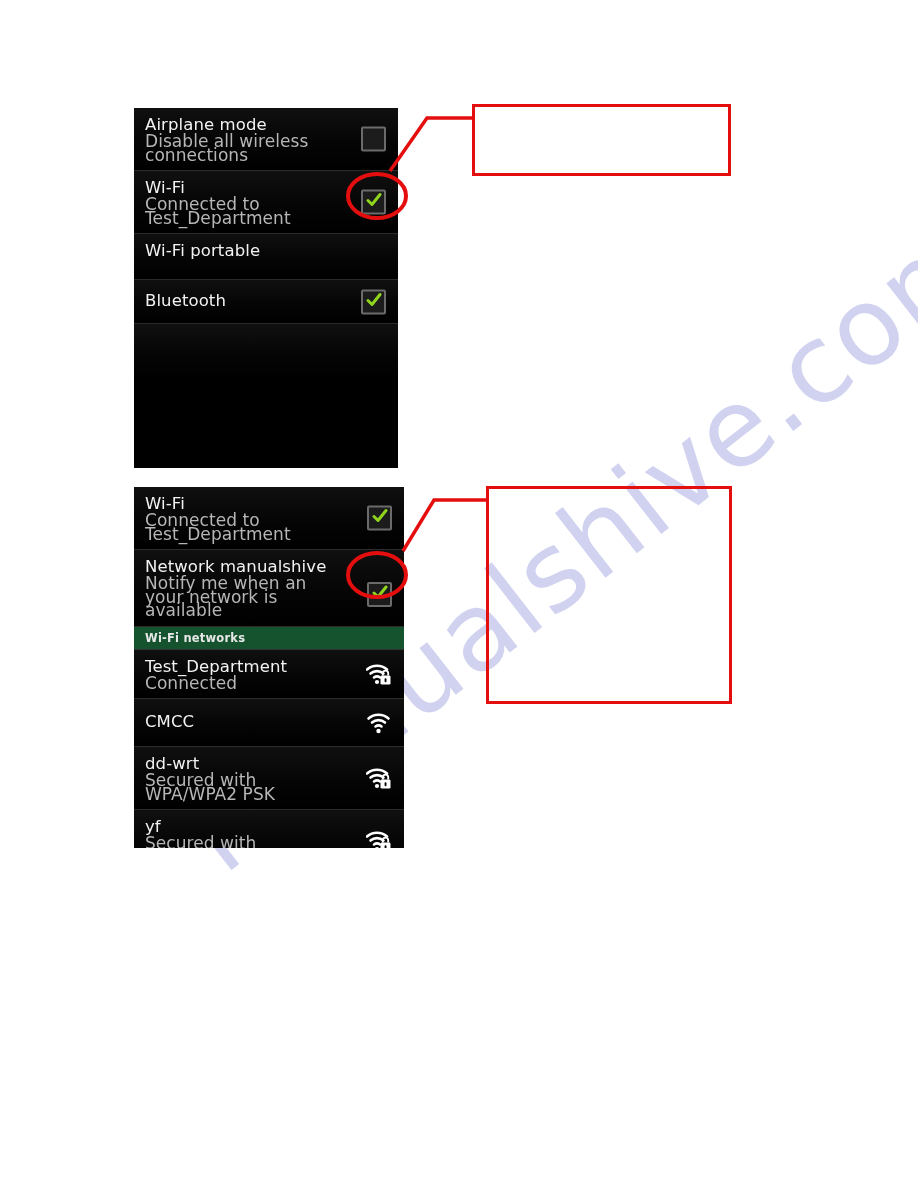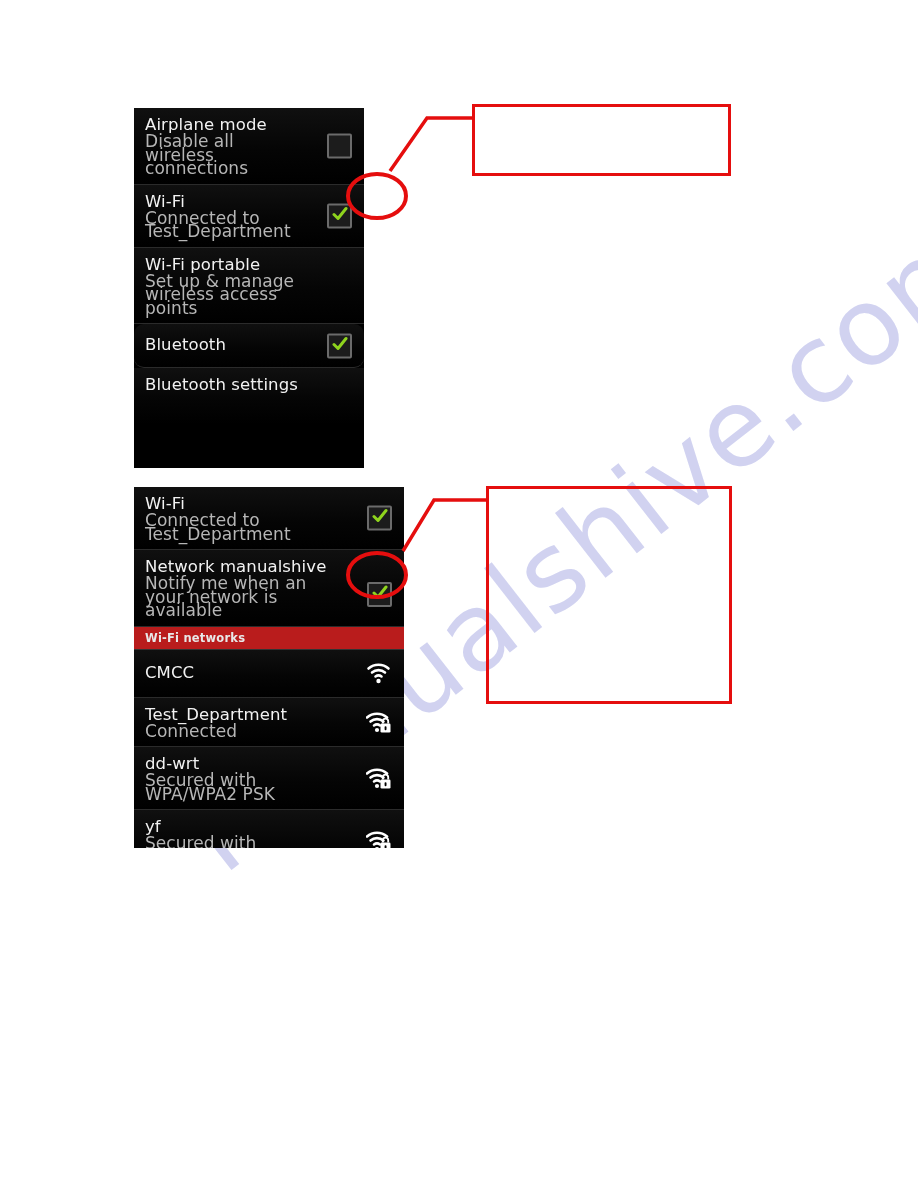--- a/index.html
+++ b/index.html
@@ -45,21 +45,21 @@
   
   .panel {
     position: absolute;
     background: #000000;
     overflow: hidden;
     z-index: 10;
   }
   #panel-settings {
     left: 134px;
     top: 108px;
-    width: 230px;
+    width: 264px;
     height: 360px;
   }
   #panel-wifi {
     left: 134px;
     top: 487px;
     width: 270px;
     height: 361px;
   }
 
   .row {
@@ -106,21 +106,21 @@
   .checkbox .tick {
     position: absolute;
     left: 3px;
     top: 1px;
     width: 16px;
     height: 16px;
   }
 
   
   .section-header {
-    background: #b91c1c;
+    background: #14532d;
     border-bottom: 1px solid #333;
     padding: 4px 10px 4px 11px;
     font-size: 11.5px;
     font-weight: bold;
     color: #e8e8e8;
     letter-spacing: 0.2px;
   }
 
   
   .wifi-row {
@@ -173,38 +173,36 @@
     <div class="checkbox">
       <svg class="tick" viewBox="0 0 16 16">
         <path d="M2 8 L6 12 L14 2" stroke="#8fd41d" stroke-width="3" fill="none" stroke-linecap="round" stroke-linejoin="round"></path>
       </svg>
     </div>
   </div>
 
   <div class="row">
     <div class="row-text">
       <div class="row-title">Wi-Fi portable</div>
-      <div class="row-sub">Set up &amp; manage wireless access points</div>
-    </div>
-  </div>
-
-  <div class="row" style="min-height:44px;border-radius:10px;">
+    </div>
+  </div>
+
+  <div class="row" style="min-height:44px;">
     <div class="row-text" style="padding-top:4px;">
       <div class="row-title">Bluetooth</div>
     </div>
     <div class="checkbox">
       <svg class="tick" viewBox="0 0 16 16">
         <path d="M2 8 L6 12 L14 2" stroke="#8fd41d" stroke-width="3" fill="none" stroke-linecap="round" stroke-linejoin="round"></path>
       </svg>
     </div>
   </div>
 
   <div class="row" style="min-height:56px;">
     <div class="row-text" style="padding-right:10px;">
-      <div class="row-title">Bluetooth settings</div>
     </div>
   </div>
 
 
 </div>
 
 <div class="panel" id="panel-wifi">
 
   <div class="row">
     <div class="row-text">
@@ -224,49 +222,49 @@
       <div class="row-sub">Notify me when an your network is available</div>
     </div>
     <div class="checkbox" style="top:32px;transform:none;">
       <svg class="tick" viewBox="0 0 16 16">
         <path d="M2 8 L6 12 L14 2" stroke="#8fd41d" stroke-width="3" fill="none" stroke-linecap="round" stroke-linejoin="round"></path>
       </svg>
     </div>
   </div>
 
   <div class="section-header">Wi-Fi networks</div>
-
-  <div class="row wifi-row" style="min-height:48px;">
-    <div class="row-text" style="padding-top:6px;">
-      <div class="row-title">CMCC</div>
-    </div>
-    <svg class="wifi-icon" viewBox="0 0 26 24">
-      <path d="M2.5 7.5 A15 15 0 0 1 22.5 7.5" stroke="#ffffff" stroke-width="2.6" fill="none" stroke-linecap="round"></path>
-      <path d="M6 11.5 A10 10 0 0 1 19 11.5" stroke="#ffffff" stroke-width="2.6" fill="none" stroke-linecap="round"></path>
-      <path d="M9.5 15.5 A5 5 0 0 1 15.5 15.5" stroke="#ffffff" stroke-width="2.6" fill="none" stroke-linecap="round"></path>
-      <circle cx="12.5" cy="20" r="2.2" fill="#ffffff"></circle>
-    </svg>
-  </div>
 
   <div class="row wifi-row">
     <div class="row-text">
       <div class="row-title">Test_Department</div>
       <div class="row-sub">Connected</div>
     </div>
     <svg class="wifi-icon" viewBox="0 0 26 24">
       <path d="M1 7.5 A15 15 0 0 1 21 7.5" stroke="#ffffff" stroke-width="2.6" fill="none" stroke-linecap="round"></path>
       <path d="M4.5 11.5 A10 10 0 0 1 17.5 11.5" stroke="#ffffff" stroke-width="2.6" fill="none" stroke-linecap="round"></path>
       <path d="M8 15.5 A5 5 0 0 1 14 15.5" stroke="#ffffff" stroke-width="2.6" fill="none" stroke-linecap="round"></path>
       <circle cx="11" cy="20" r="2.1" fill="#ffffff"></circle>
       <rect x="14.5" y="13.5" width="10" height="9" rx="1.3" fill="#ffffff"></rect>
       <path d="M16.8 13.5 V11.3 a2.7 2.7 0 0 1 5.4 0 V13.5" stroke="#ffffff" stroke-width="1.9" fill="none"></path>
       <rect x="18.6" y="16.2" width="1.9" height="4" rx="0.9" fill="#000000"></rect>
     </svg>
   </div>
 
+  <div class="row wifi-row" style="min-height:48px;">
+    <div class="row-text" style="padding-top:6px;">
+      <div class="row-title">CMCC</div>
+    </div>
+    <svg class="wifi-icon" viewBox="0 0 26 24">
+      <path d="M2.5 7.5 A15 15 0 0 1 22.5 7.5" stroke="#ffffff" stroke-width="2.6" fill="none" stroke-linecap="round"></path>
+      <path d="M6 11.5 A10 10 0 0 1 19 11.5" stroke="#ffffff" stroke-width="2.6" fill="none" stroke-linecap="round"></path>
+      <path d="M9.5 15.5 A5 5 0 0 1 15.5 15.5" stroke="#ffffff" stroke-width="2.6" fill="none" stroke-linecap="round"></path>
+      <circle cx="12.5" cy="20" r="2.2" fill="#ffffff"></circle>
+    </svg>
+  </div>
+
   <div class="row wifi-row">
     <div class="row-text">
       <div class="row-title">dd-wrt</div>
       <div class="row-sub">Secured with WPA/WPA2 PSK</div>
     </div>
     <svg class="wifi-icon" viewBox="0 0 26 24">
       <path d="M1 7.5 A15 15 0 0 1 21 7.5" stroke="#ffffff" stroke-width="2.6" fill="none" stroke-linecap="round"></path>
       <path d="M4.5 11.5 A10 10 0 0 1 17.5 11.5" stroke="#ffffff" stroke-width="2.6" fill="none" stroke-linecap="round"></path>
       <path d="M8 15.5 A5 5 0 0 1 14 15.5" stroke="#ffffff" stroke-width="2.6" fill="none" stroke-linecap="round"></path>
       <circle cx="11" cy="20" r="2.1" fill="#ffffff"></circle>

